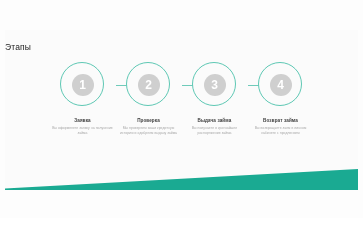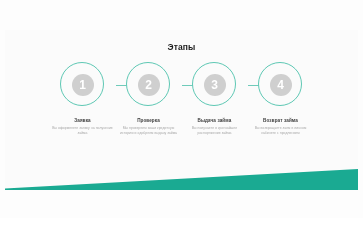--- a/index.html
+++ b/index.html
@@ -58,23 +58,23 @@
     background: #fbfbfb;
     overflow: hidden;
   }
 
   
   .section-title {
     position: absolute;
     left: 0;
     top: 12px;
     width: 353px;
-    text-align: center;
+    text-align: left;
     font-size: 8.5px;
-    font-weight: bold;
+    font-weight: normal;
     color: #1c1c1c;
     letter-spacing: 0.15px;
   }
 
   
   .steps {
     position: absolute;
     left: 0;
     top: 32px;
     width: 353px;

